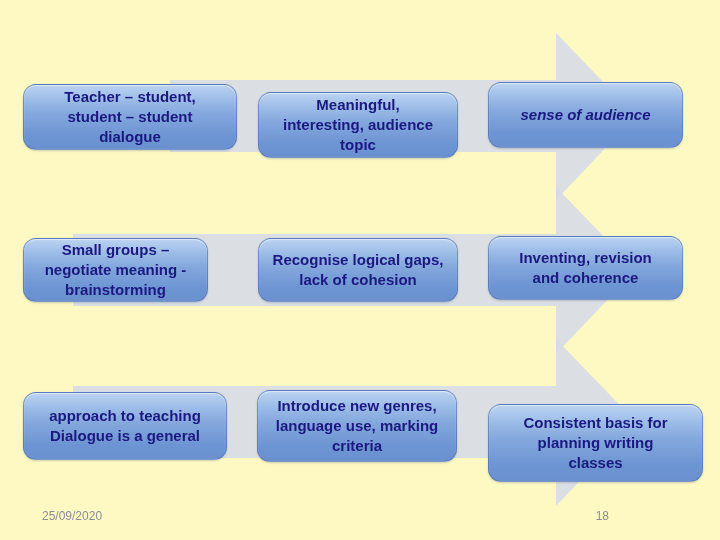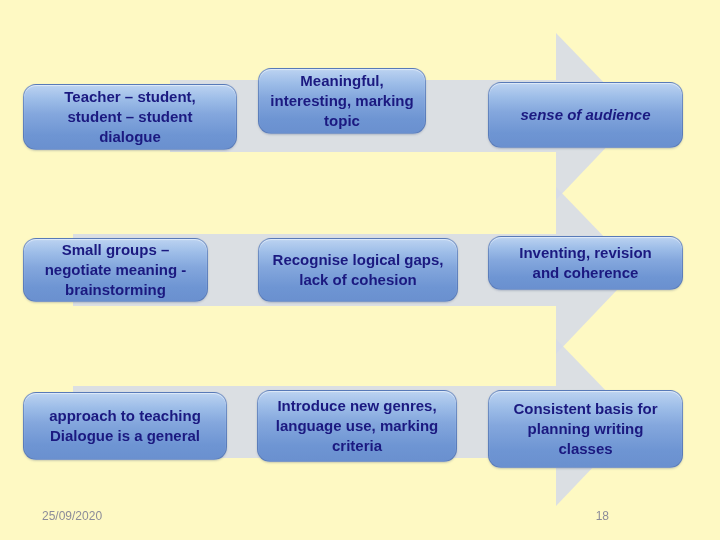--- a/index.html
+++ b/index.html
@@ -43,53 +43,53 @@
     <polygon fill-opacity="0.85" points="170,80 556,80 556,33 636,116 556,200 556,152 170,152" fill="#d5dbe9"></polygon>
     <polygon fill-opacity="0.85" points="73,234 556,234 556,187 636,270 556,354 556,306 73,306" fill="#d5dbe9"></polygon>
     <polygon fill-opacity="0.85" points="73,386 556,386 556,339 636,422 556,506 556,458 73,458" fill="#d5dbe9"></polygon>
   </svg>
 
   <div class="box" style="left:23px;top:84px;width:214px;height:66px;">
     <span class="ln">Teacher – student,</span>
     <span class="ln">student – student</span>
     <span class="ln">dialogue</span>
   </div>
-  <div class="box" style="left:258px;top:68px;width:168px;height:66px;">
+  <div class="box" style="left:258px;top:92px;width:200px;height:66px;">
     <span class="ln">Meaningful,</span>
-    <span class="ln">interesting, marking</span>
+    <span class="ln">interesting, audience</span>
     <span class="ln">topic</span>
   </div>
   <div class="box" style="left:488px;top:82px;width:195px;height:66px;">
     <span class="ln italic">sense of audience</span>
   </div>
 
   <div class="box" style="left:23px;top:238px;width:185px;height:64px;">
     <span class="ln">Small groups –</span>
     <span class="ln">negotiate meaning -</span>
     <span class="ln">brainstorming</span>
   </div>
   <div class="box" style="left:258px;top:238px;width:200px;height:64px;">
     <span class="ln">Recognise logical gaps,</span>
     <span class="ln">lack of cohesion</span>
   </div>
-  <div class="box" style="left:488px;top:236px;width:195px;height:54px;">
+  <div class="box" style="left:488px;top:236px;width:195px;height:64px;">
     <span class="ln">Inventing, revision</span>
     <span class="ln">and coherence</span>
   </div>
 
   <div class="box" style="left:23px;top:392px;width:204px;height:68px;">
     <span class="ln">approach to teaching</span>
     <span class="ln">Dialogue is a general</span>
   </div>
   <div class="box" style="left:257px;top:390px;width:200px;height:72px;">
     <span class="ln">Introduce new genres,</span>
     <span class="ln">language use, marking</span>
     <span class="ln">criteria</span>
   </div>
-  <div class="box" style="left:488px;top:390px;width:195px;height:78px;align-items:center;">
+  <div class="box" style="left:488px;top:404px;width:215px;height:78px;align-items:center;">
     <span class="ln">Consistent basis for</span>
     <span class="ln">planning writing</span>
     <span class="ln">classes</span>
   </div>
 
   <div class="footer">
     <span class="date">25/09/2020</span>
     <span class="pagenum">18</span>
   </div>
 

